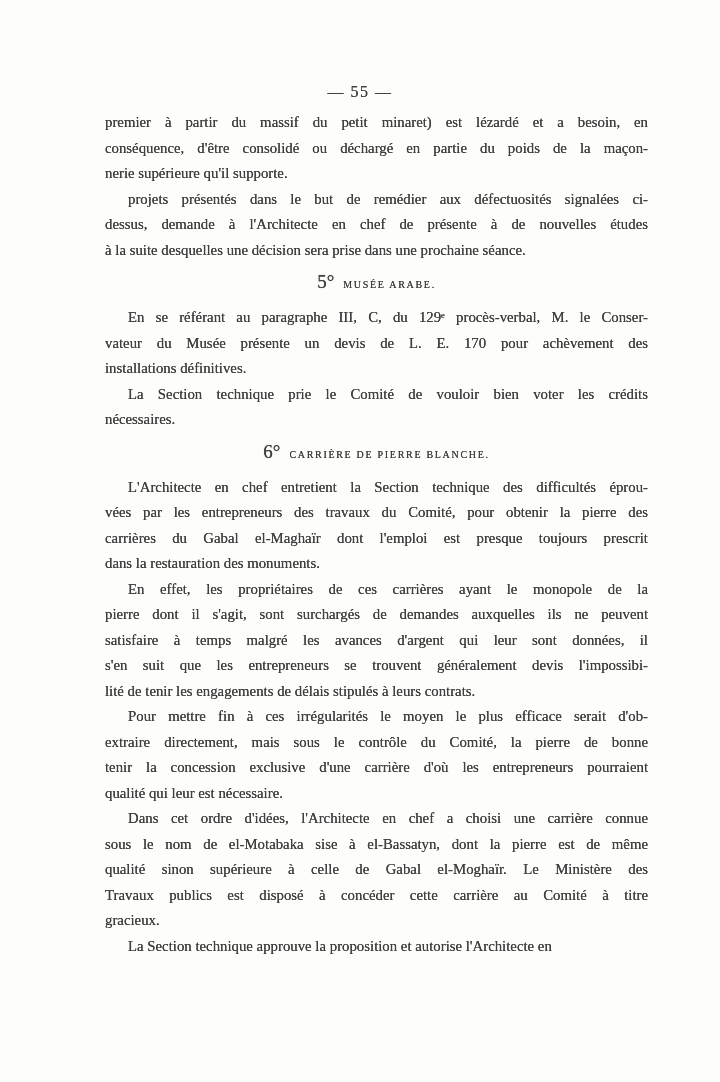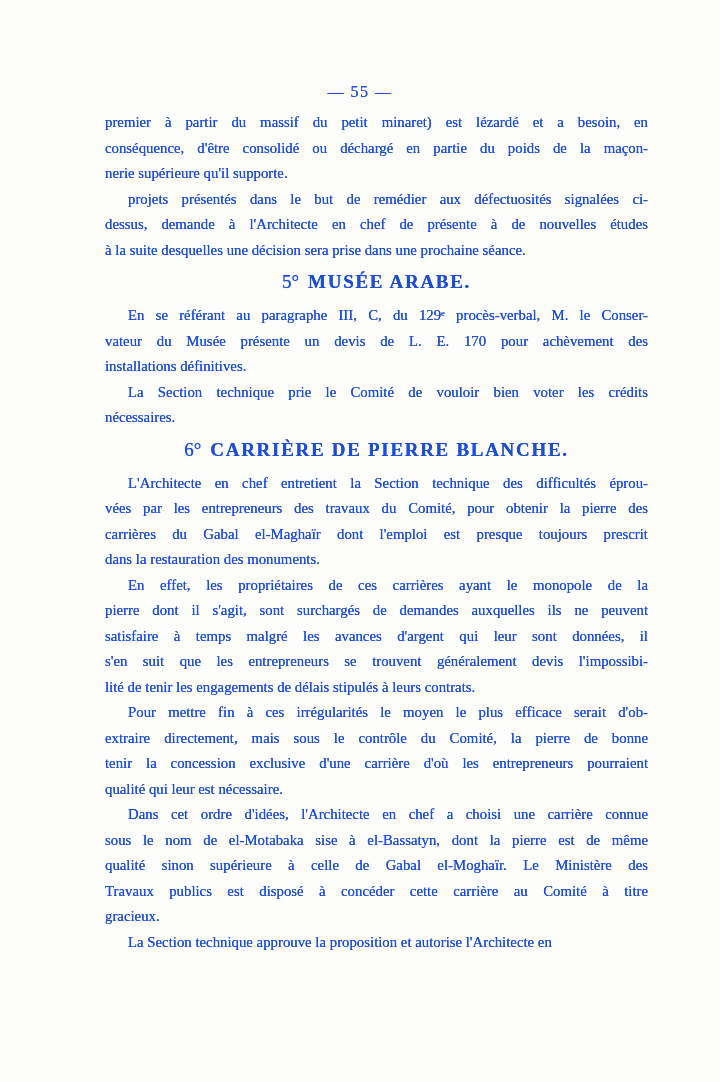--- a/index.html
+++ b/index.html
@@ -6,21 +6,21 @@
     margin: 0;
     padding: 0;
     background: #e8e8e6;
   }
   .sheet {
     position: relative;
     width: 720px;
     height: 1082px;
     margin: 0;
     background: #fdfdfb;
-    color: #1d4ed8;
+    color: #404040;
     font-family: "Liberation Serif", "DejaVu Serif", serif;
     overflow: hidden;
   }
   .page-number {
     position: absolute;
     top: 83px;
     left: 0;
     width: 100%;
     text-align: center;
     font-size: 16px;
@@ -53,22 +53,22 @@
     text-align-last: center;
     margin: 6px 0 7px 0;
     line-height: 26px;
   }
   .heading-number {
     font-size: 19px;
     margin-right: 9px;
     text-shadow: 0 0 0.7px currentColor;
   }
   .heading-title {
-    font-size: 19px;
-    font-weight: bold;
+    font-size: 10px;
+    font-weight: normal;
     letter-spacing: 1.7px;
     text-shadow: 0 0 0.3px currentColor;
   }
 </style>
 </head>
 <body>
 
 <div class="sheet">
   <div class="page-number">— 55 —</div>
   <div class="body-text">

